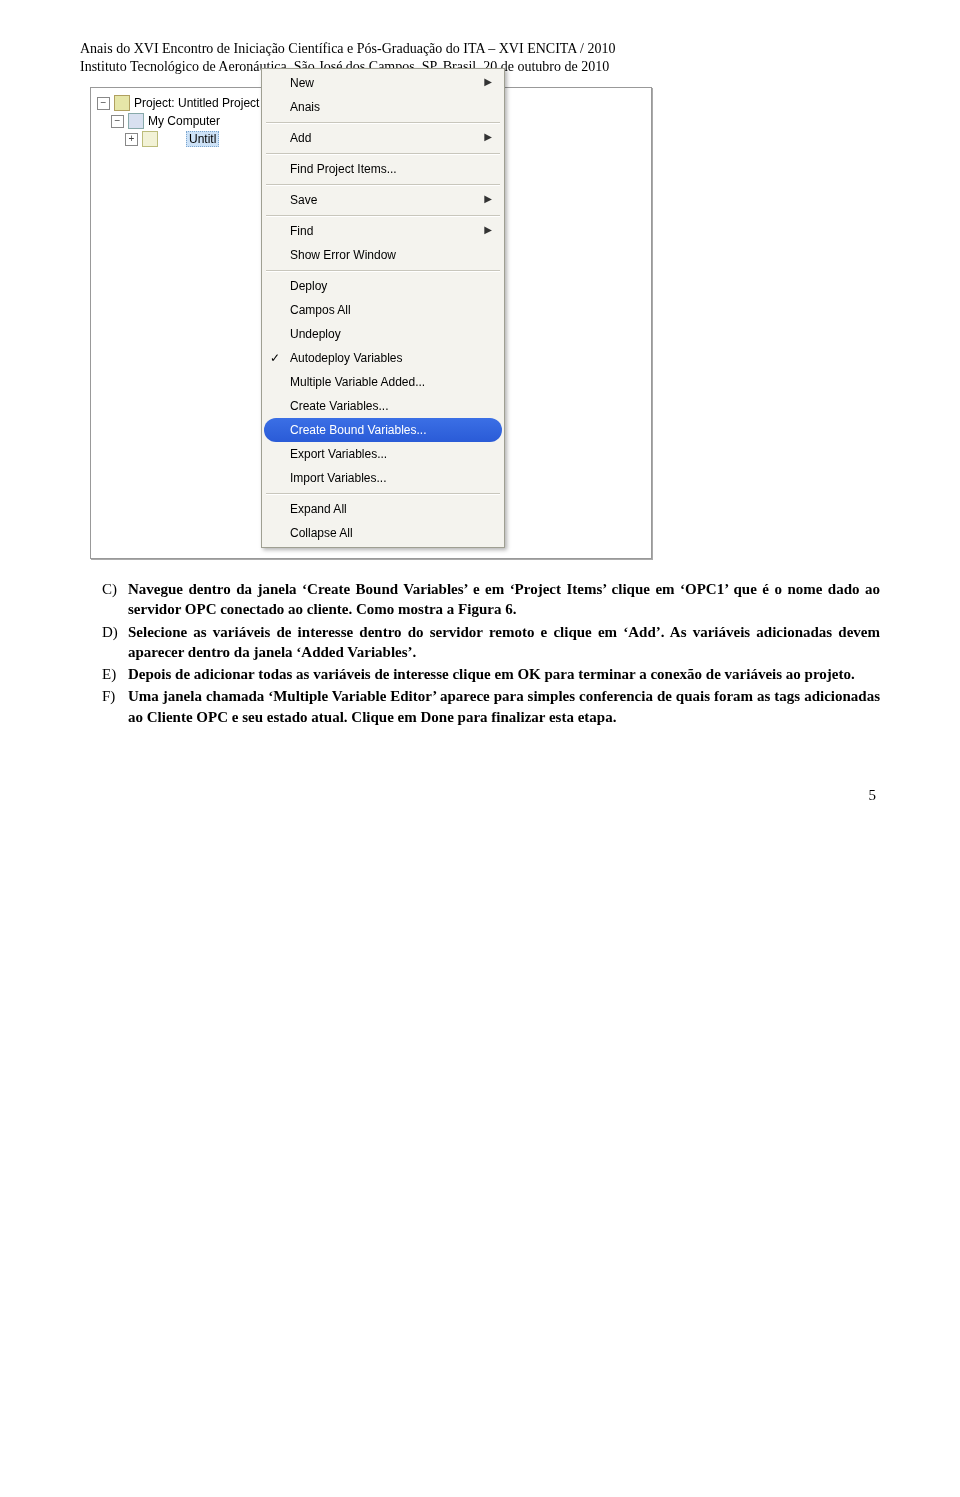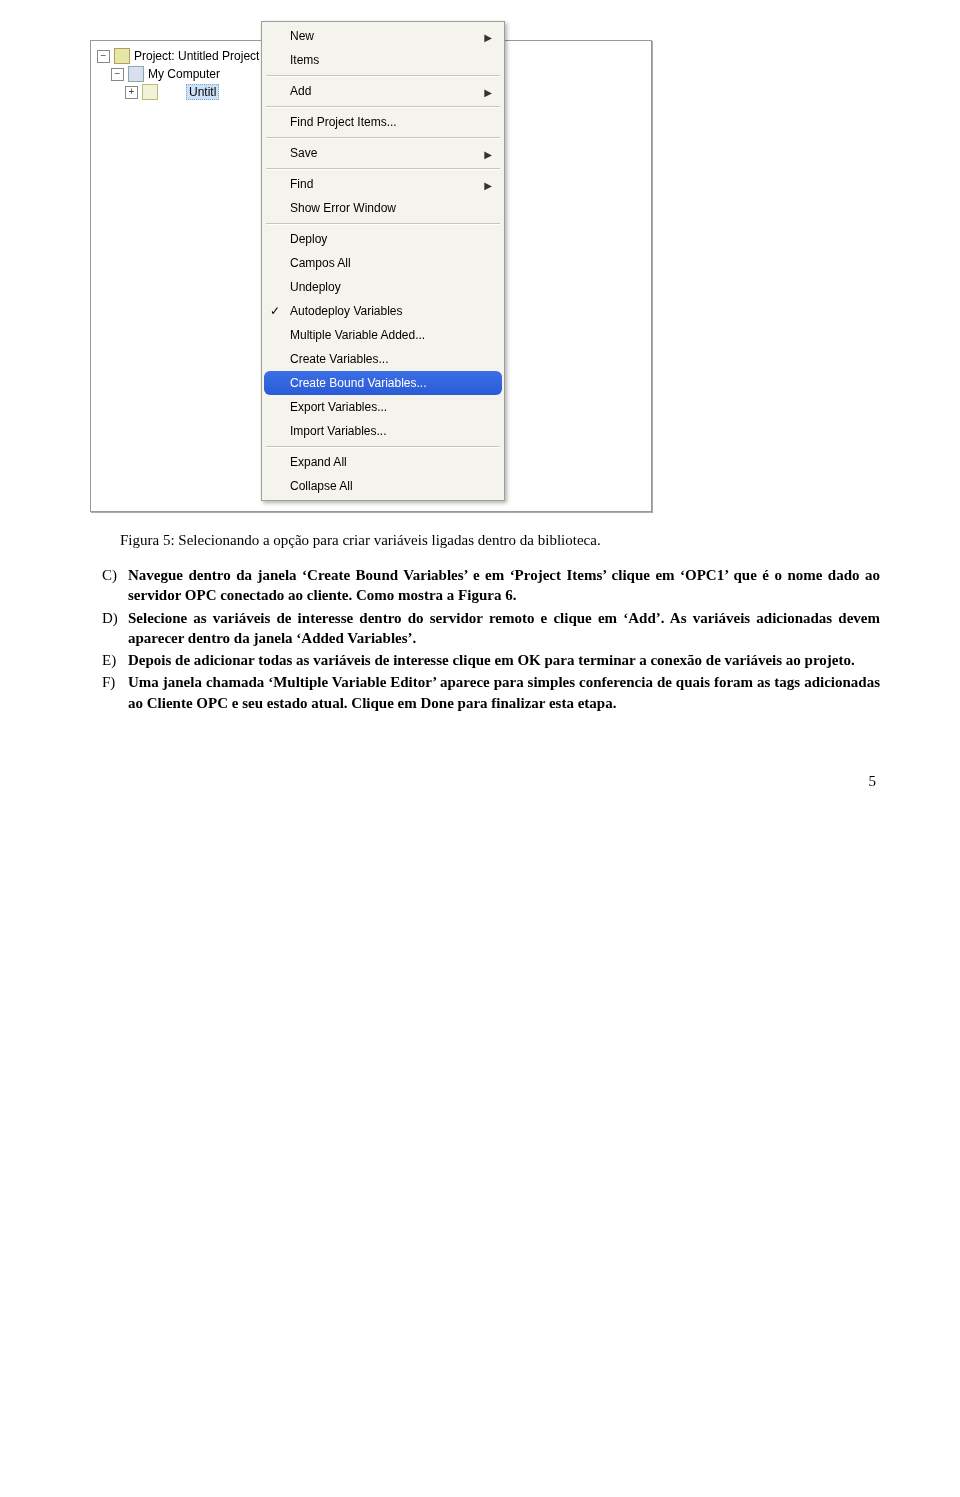--- a/index.html
+++ b/index.html
@@ -91,35 +91,35 @@
     position: relative;
     background: #f4f3ee;
     border: 1px solid #9f9f92;
     width: 238px;
     margin: -86px 0 0 170px;
     box-shadow: 2px 2px 4px rgba(0,0,0,0.3);
     padding: 2px;
   }
   .ctx-item {
     display: flex;
-    align-items: flex-end;
+    align-items: flex-start;
     padding: 5px 10px 5px 26px;
     position: relative;
     color: #000;
   }
   .ctx-item .arrow {
     margin-left: auto;
     font-size: 10px;
     color: #333;
   }
   .ctx-item.sel {
     background: #2a5bd7;
     background: linear-gradient(#3b6fe5, #2a5bd7);
     color: #fff;
-    border-radius: 6px;
+    border-radius: 12px;
   }
   .ctx-sep {
     height: 1px;
     margin: 3px 2px;
     background: #c8c6bc;
     box-shadow: 0 1px 0 #fff;
   }
   .ctx-check {
     position: absolute;
     left: 6px;
@@ -154,20 +154,24 @@
     font-size: 15px;
     margin-top: 60px;
     padding-right: 4px;
   }
 </style>
 </head>
 <body>
 
 <div class="page">
 
+  <div class="hdr">
+    <div>Anais do XVI Encontro de Iniciação Científica e Pós-Graduação do ITA – XVI  ENCITA / 2010</div>
+    <div>Instituto Tecnológico de Aeronáutica, São José dos Campos, SP, Brasil, 20 de outubro de  2010</div>
+  </div>
 
   <div class="screenshot-wrap">
     <div class="win">
       <div class="tree">
 
         <div class="tree-row">
           <span class="twisty">−</span>
           <span class="icon"></span>
           <span>Project: Untitled Project 1</span>
         </div>
@@ -186,21 +190,21 @@
 
 
       </div>
 
       <div class="ctx-menu">
         <div class="ctx-item">
           <span>New</span>
           <span class="arrow">▶</span>
         </div>
         <div class="ctx-item">
-          <span>Items</span>
+          <span>Anais</span>
         </div>
         <div class="ctx-sep"></div>
         <div class="ctx-item">
           <span>Add</span>
           <span class="arrow">▶</span>
         </div>
         <div class="ctx-sep"></div>
         <div class="ctx-item">
           <span>Find Project Items...</span>
         </div>
@@ -251,21 +255,20 @@
           <span>Expand All</span>
         </div>
         <div class="ctx-item">
           <span>Collapse All</span>
         </div>
       </div>
       <div style="height:10px"></div>
     </div>
   </div>
 
-  <div class="caption">Figura 5: Selecionando a opção para criar variáveis ligadas dentro da biblioteca.</div>
 
   <div class="body-text">
     <div class="list">
       <div class="li">
         <div class="marker">C)</div>
         <div class="txt">Navegue dentro da janela ‘Create Bound Variables’ e em ‘Project Items’ clique em ‘OPC1’ que é o nome dado ao servidor OPC conectado ao cliente. Como mostra a Figura 6.</div>
       </div>
       <div class="li">
         <div class="marker">D)</div>
         <div class="txt">Selecione as variáveis de interesse dentro do servidor remoto e clique em ‘Add’. As variáveis adicionadas devem aparecer dentro da janela ‘Added Variables’.</div>

